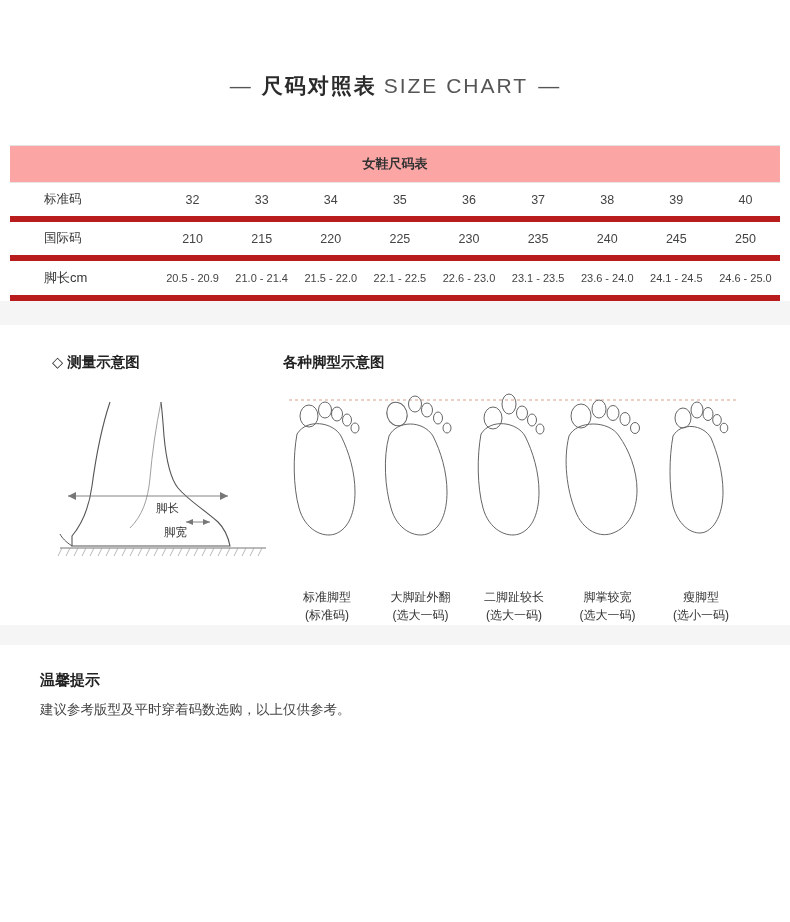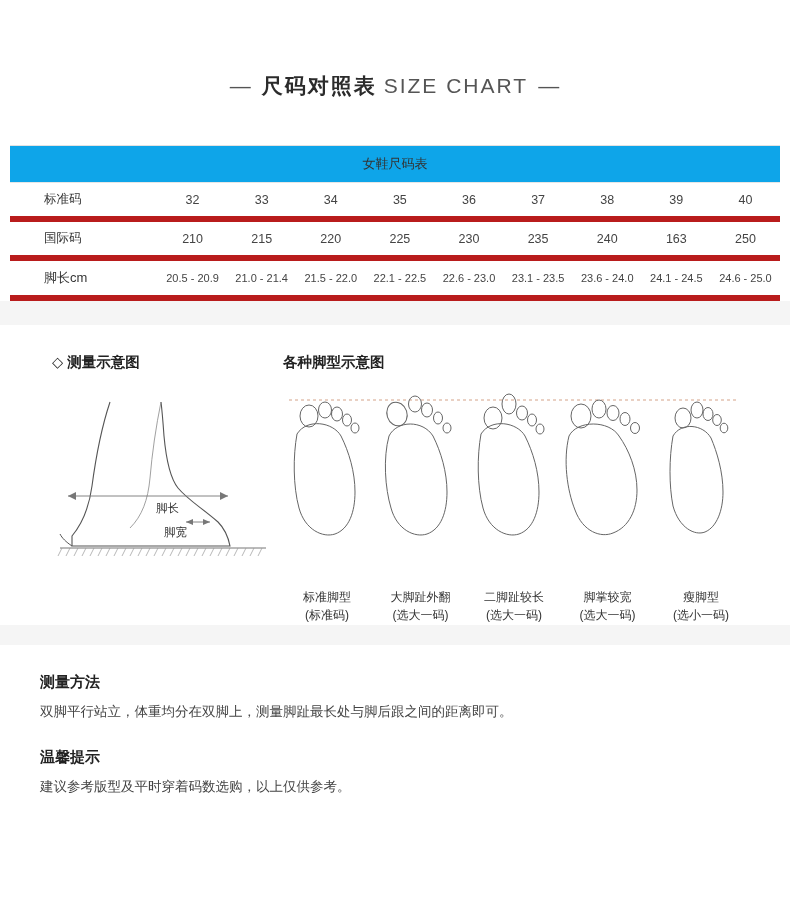--- a/index.html
+++ b/index.html
@@ -43,24 +43,24 @@
   .table-wrap {
     margin: 45px 10px 0 10px;
     border-top: 1px solid #e2e2e2;
   }
   table.size-table {
     border-collapse: collapse;
     width: 770px;
     font-size: 12px;
   }
   table.size-table th.caption {
-    background: #0ea5e9;
+    background: #fca5a5;
     color: #333;
     font-size: 13px;
-    font-weight: normal;
+    font-weight: bold;
     padding: 9px 0;
     text-align: center;
     border-bottom: 1px solid #e6e6e6;
   }
   table.size-table td {
     text-align: center;
     padding: 8px 2px;
     border-bottom: 6px solid #b91c1c;
     color: #444;
     white-space: nowrap;
@@ -174,21 +174,21 @@
     </tr>
     <tr class="r-std">
       <td class="row-label">国际码</td>
       <td>210</td>
       <td>215</td>
       <td>220</td>
       <td>225</td>
       <td>230</td>
       <td>235</td>
       <td>240</td>
-      <td>163</td>
+      <td>245</td>
       <td>250</td>
     </tr>
     <tr>
       <td class="row-label">脚长cm</td>
       <td class="small">20.5 - 20.9</td>
       <td class="small">21.0 - 21.4</td>
       <td class="small">21.5 - 22.0</td>
       <td class="small">22.1 - 22.5</td>
       <td class="small">22.6 - 23.0</td>
       <td class="small">23.1 - 23.5</td>
@@ -351,21 +351,17 @@
           <span class="sub">(选小一码)</span>
         </div>
       </div>
     </div>
   </div>
 </div>
 
 <div class="sep-band"></div>
 
 <div class="bottom">
-  <div class="blk1">
-    <p class="blk-title">测量方法</p>
-    <p class="blk-text">双脚平行站立，体重均分在双脚上，测量脚趾最长处与脚后跟之间的距离即可。</p>
-  </div>
   <div class="blk2">
     <p class="blk-title">温馨提示</p>
     <p class="blk-text">建议参考版型及平时穿着码数选购，以上仅供参考。</p>
   </div>
 </div>
 
 </body></html>

